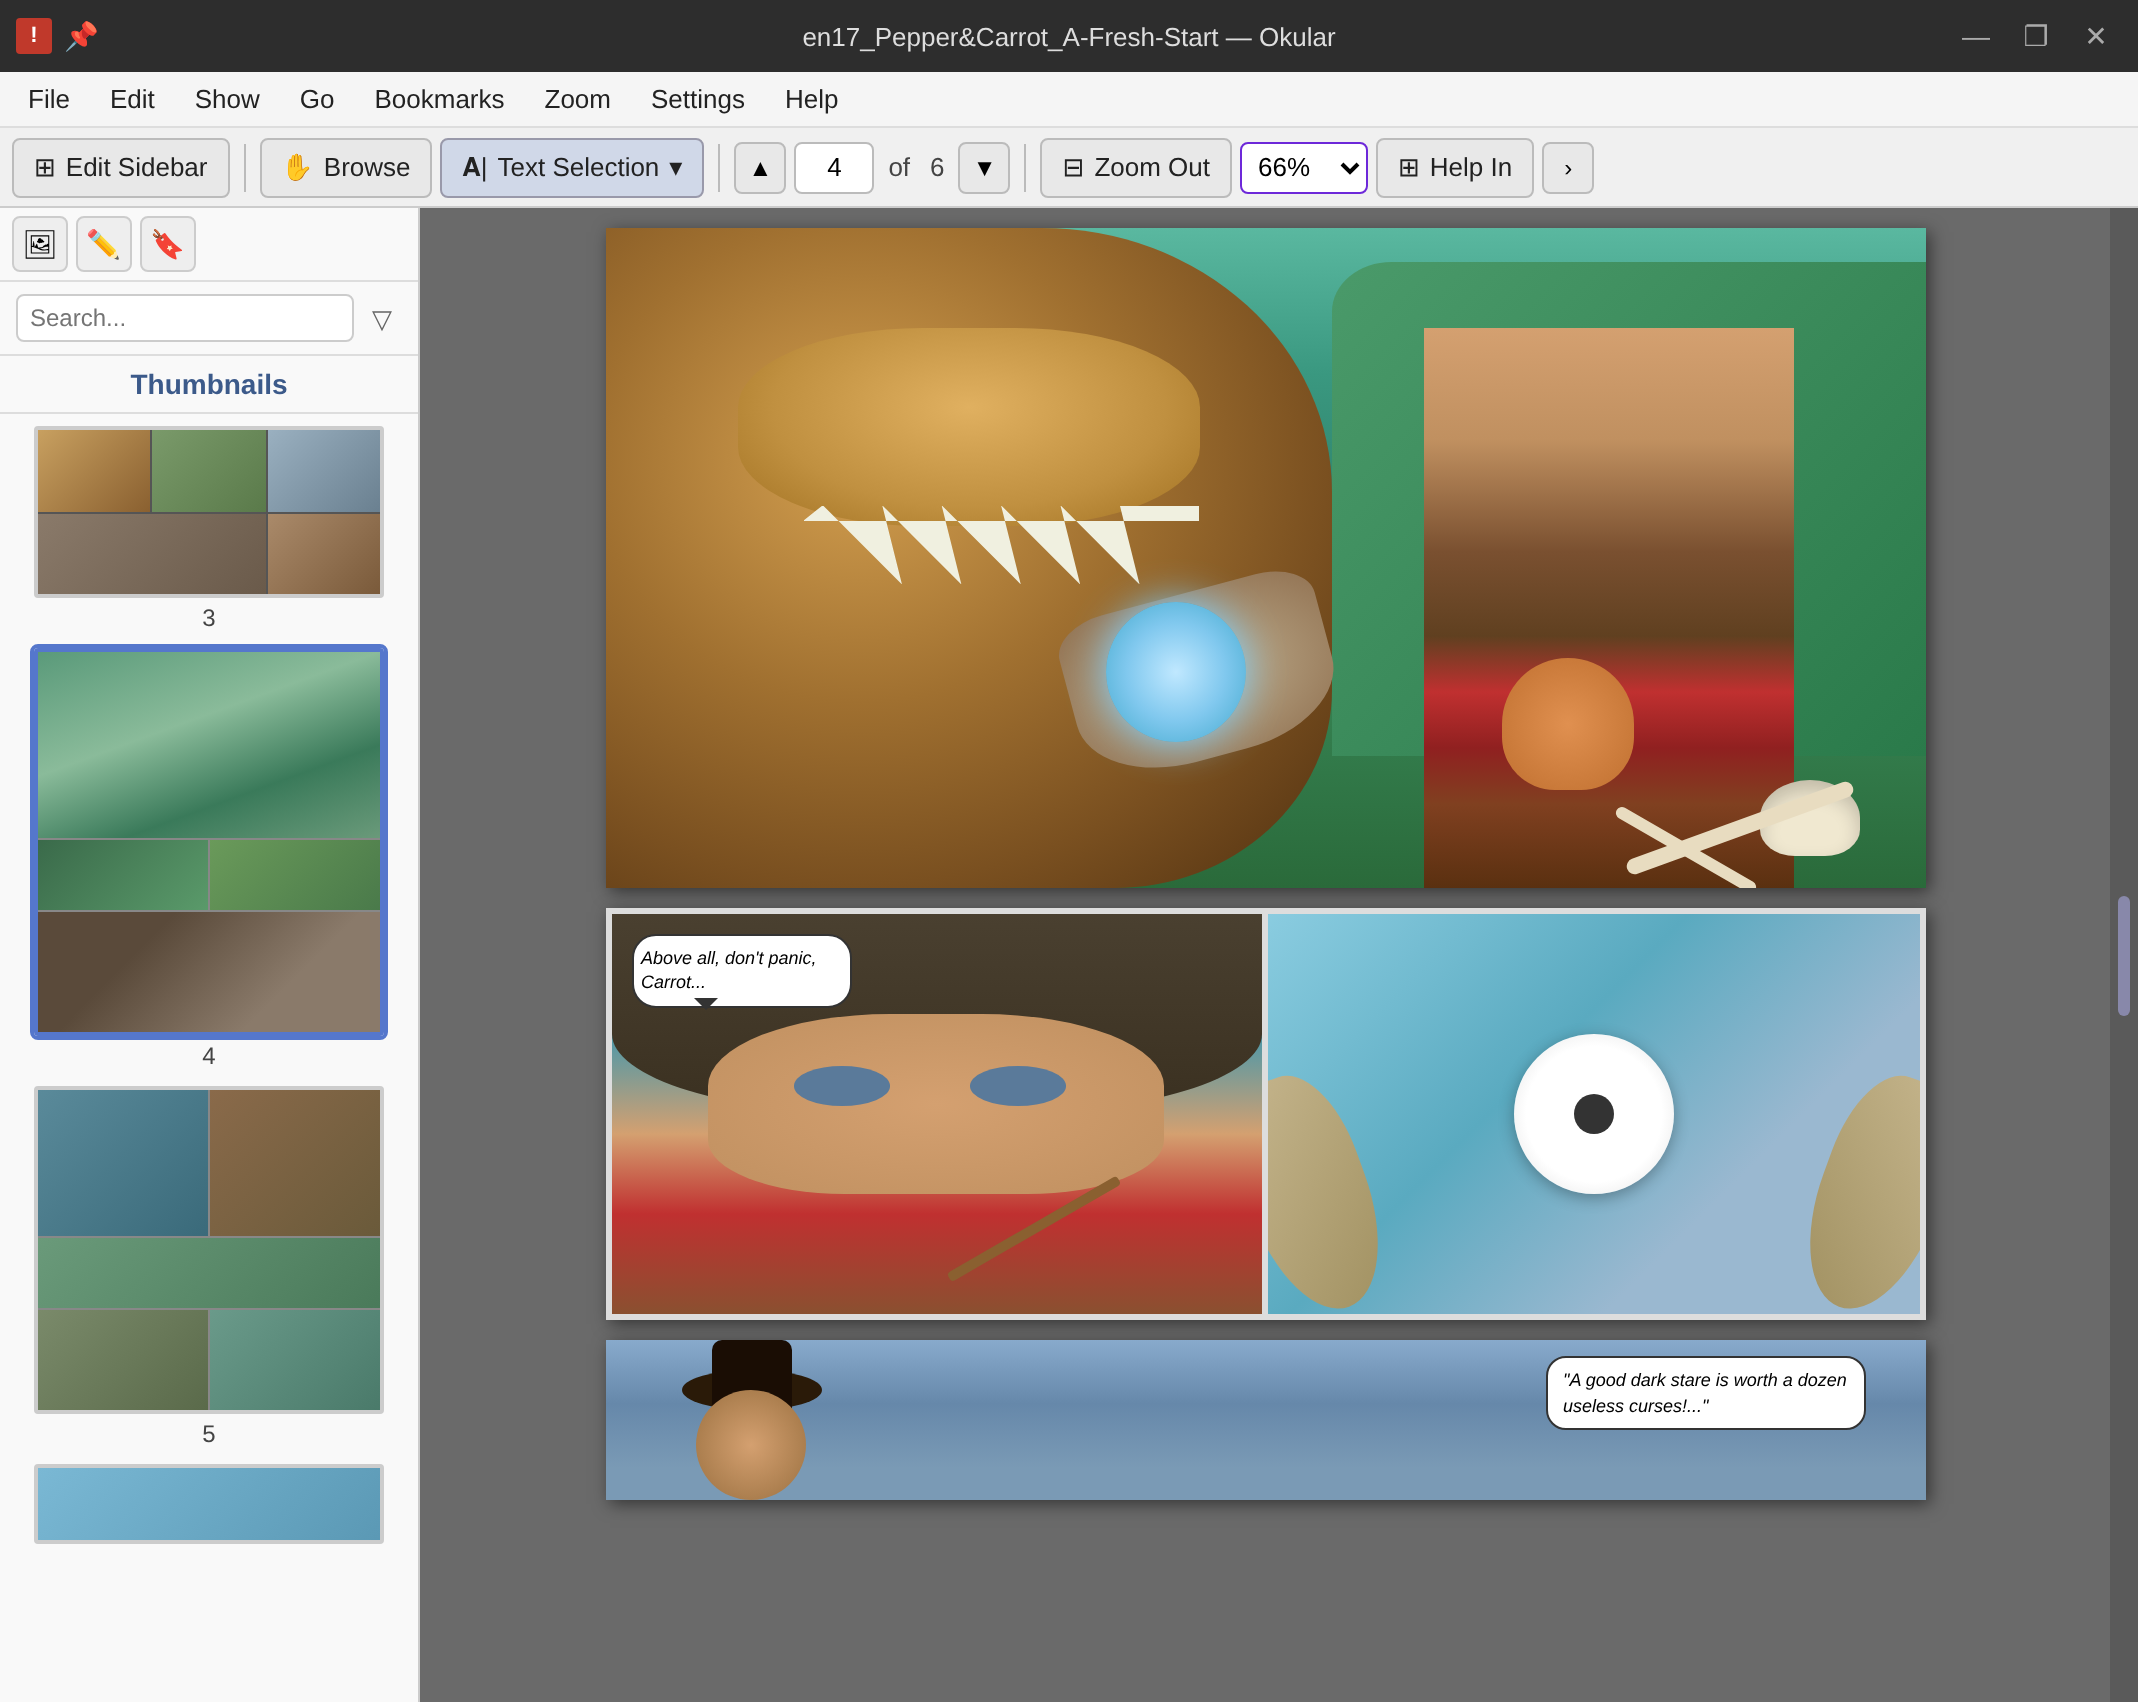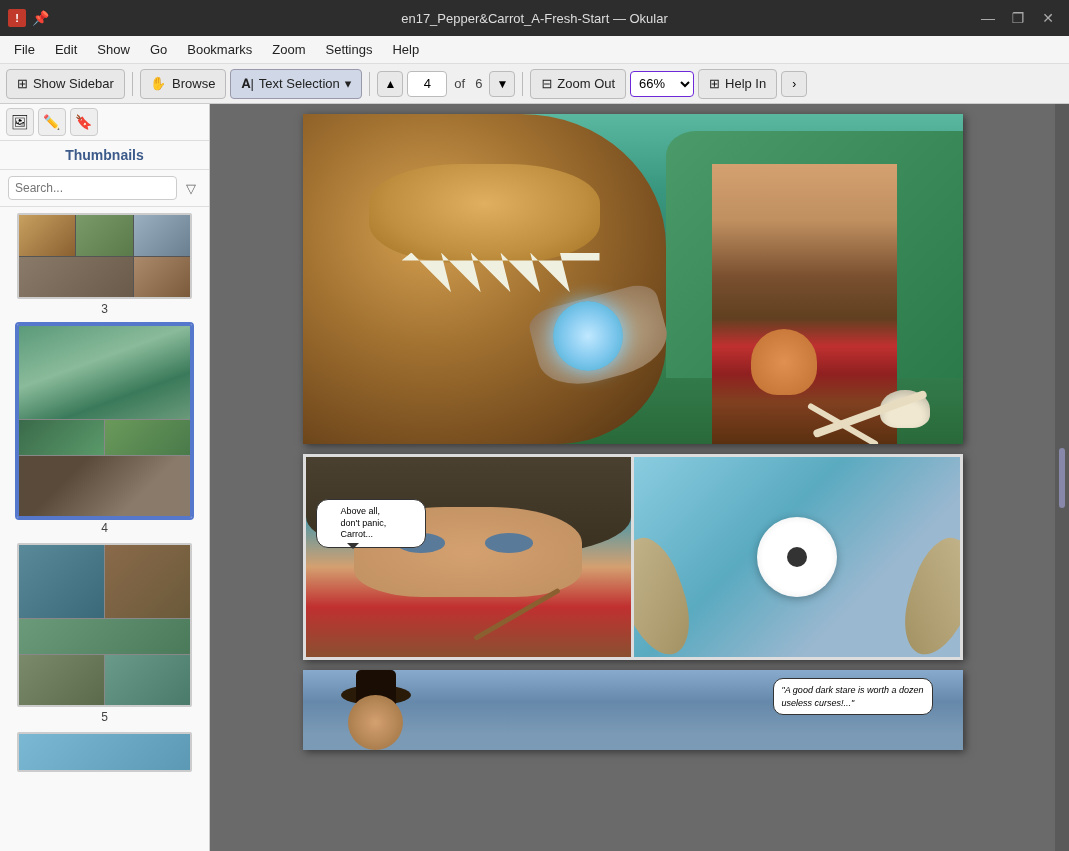--- a/index.html
+++ b/index.html
@@ -400,25 +400,25 @@
       background: linear-gradient(180deg, #5ab8cc 0%, #4a98aa 30%, #d4a070 55%, #c03030 75%, #8a5030 100%);
       position: relative;
     }
     .speech-bubble {
       position: absolute;
       top: 10px;
       left: 10px;
       background: white;
       border: 1.5px solid #333;
       border-radius: 12px;
-      padding: 6px 24px;
+      padding: 6px 4px;
       font-size: 9px;
       line-height: 1.3;
       max-width: 110px;
-      margin-top: 32px;
+      font-style: italic;
     }
     .speech-bubble::after {
       content: '';
       position: absolute;
       bottom: -8px;
       left: 30px;
       border: 6px solid transparent;
       border-top-color: #333;
     }
     .panel-eye {
@@ -508,21 +508,21 @@
   <span class="menu-item">Go</span>
   <span class="menu-item">Bookmarks</span>
   <span class="menu-item">Zoom</span>
   <span class="menu-item">Settings</span>
   <span class="menu-item">Help</span>
 </div>
 
 <div id="toolbar">
   <button class="toolbar-btn">
     <span>⊞</span>
-    <span>Show Sidebar</span>
+    <span>Edit Sidebar</span>
   </button>
   <div class="toolbar-separator"></div>
   <button class="toolbar-btn">
     <span>✋</span>
     <span>Browse</span>
   </button>
   <button class="toolbar-btn active">
     <span>𝐀|</span>
     <span>Text Selection</span>
     <span>▾</span>
@@ -555,26 +555,26 @@
 <div id="main">
 
   <div id="sidebar">
 
     <div id="sidebar-tabs">
       <button class="sidebar-tab-btn">🖼</button>
       <button class="sidebar-tab-btn">✏️</button>
       <button class="sidebar-tab-btn">🔖</button>
     </div>
 
-    <div id="sidebar-title">Thumbnails</div>
-
     <div id="search-bar">
       <input id="search-input" type="text" class="" placeholder="Search..." style="">
       <button class="filter-btn">▽</button>
     </div>
+
+    <div id="sidebar-title">Thumbnails</div>
 
     <div id="thumbnails-container" style="position:relative;">
 
       <div class="thumbnail-item">
         <div class="thumbnail-frame">
           <div class="thumb3">
             <div class="thumb3-cell" style="background: linear-gradient(135deg,#c8a060,#8a6030);"></div>
             <div class="thumb3-cell" style="background: linear-gradient(135deg,#7a9a6a,#5a7a4a);"></div>
             <div class="thumb3-cell" style="background: linear-gradient(135deg,#9ab0c0,#6a8090);"></div>
             <div class="thumb3-cell" style="background: linear-gradient(135deg,#8a7a6a,#6a5a4a); grid-column: span 2;"></div>

